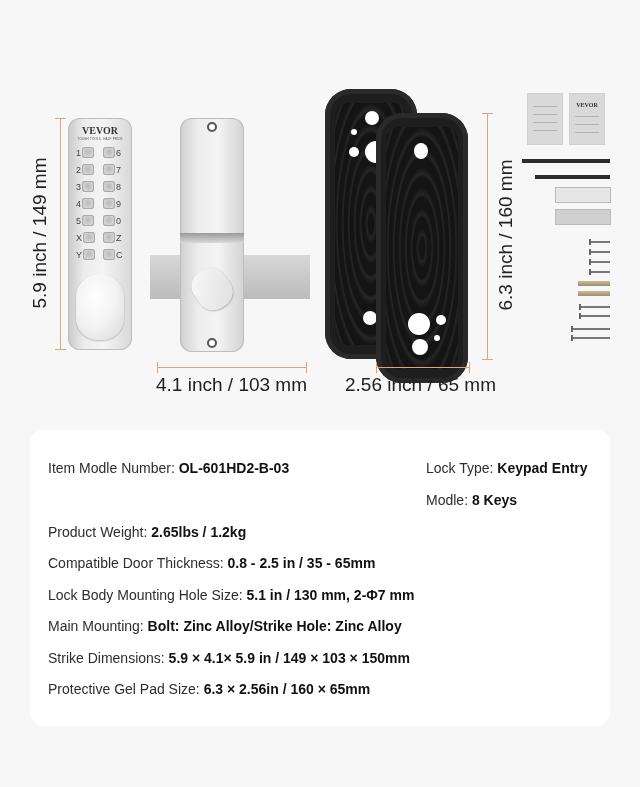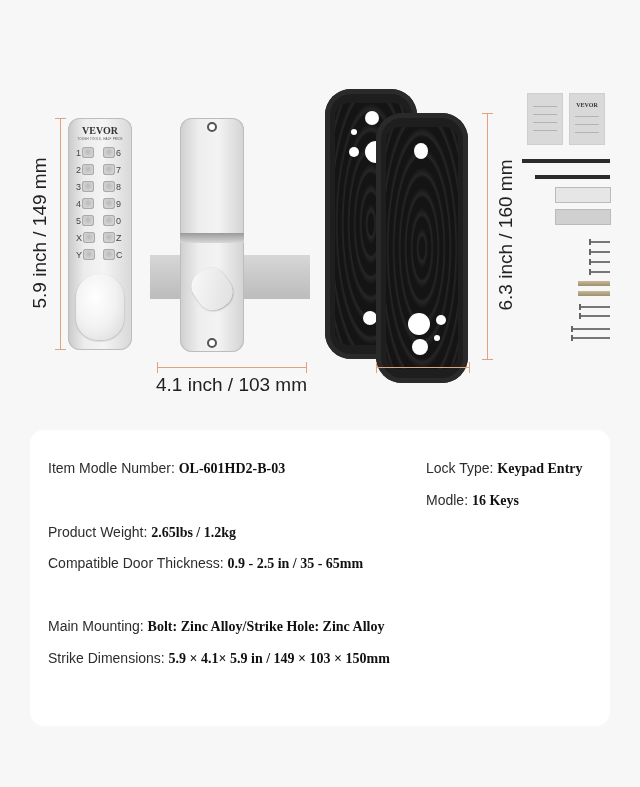--- a/index.html
+++ b/index.html
@@ -114,21 +114,21 @@
   .anchor { position: absolute; height: 5px; background: linear-gradient(180deg, #c9bb99, #9d8e6d); }
 
   
   .card {
     position: absolute; left: 30px; top: 430px; width: 580px; height: 296px;
     background: #ffffff; border-radius: 14px;
   }
   .spec-row {
     position: absolute; font-size: 14px; color: #2d2d2d; white-space: nowrap;
   }
-  .spec-row .val { font-weight: bold; color: #111; font-family: Liberation Serif, serif; }
+  .spec-row .val { font-weight: bold; color: #111; }
 </style>
 </head>
 <body>
 
 <div class="stage">
 
   <div class="dim-v" style="left:60px; top:118px; height:232px;"></div>
   <div class="dim-label vert" style="left:-40px; top:222px; width:160px; text-align:center;">5.9 inch / 149 mm</div>
 
   <div class="keypad">
@@ -220,20 +220,21 @@
     <div class="h" style="left:32px; top:200px; width:22px; height:22px;"></div>
     <div class="h" style="left:60px; top:202px; width:10px; height:10px;"></div>
     <div class="h" style="left:58px; top:222px; width:6px; height:6px;"></div>
     <div class="h" style="left:36px; top:226px; width:16px; height:16px;"></div>
   </div>
 
   <div class="dim-v" style="left:487px; top:113px; height:247px;"></div>
   <div class="dim-label vert" style="left:426px; top:224px; width:160px; text-align:center;">6.3 inch / 160 mm</div>
 
   <div class="dim-h" style="left:376px; top:367px; width:94px;"></div>
+  <div class="dim-label" style="left:345px; top:374px;">2.56 inch / 65 mm</div>
 
   <div class="acc" style="left:520px; top:90px; width:100px; height:260px;">
     <div class="sheet" style="left:8px; top:4px;">
       <div class="ln" style="top:12px;"></div>
         <div class="ln" style="top:20px;"></div>
       <div class="ln" style="top:28px;"></div>
         <div class="ln" style="top:36px;"></div>
     </div>
     <div class="sheet" style="left:50px; top:4px;">
       <div class="t">VEVOR</div>
@@ -259,28 +260,34 @@
 </div>
 
 <div class="card">
   <div class="spec-row" style="left:18px; top:30px;">
     <span>Item Modle Number: </span><span class="val">OL-601HD2-B-03</span>
   </div>
   <div class="spec-row" style="left:18px; top:94px;">
     <span>Product Weight: </span><span class="val">2.65lbs / 1.2kg</span>
   </div>
   <div class="spec-row" style="left:18px; top:125px;">
-    <span>Compatible Door Thickness: </span><span class="val">0.9 - 2.5 in / 35 - 65mm</span>
+    <span>Compatible Door Thickness: </span><span class="val">0.8 - 2.5 in / 35 - 65mm</span>
+  </div>
+  <div class="spec-row" style="left:18px; top:157px;">
+    <span>Lock Body Mounting Hole Size: </span><span class="val">5.1 in / 130 mm, 2-Φ7 mm</span>
   </div>
   <div class="spec-row" style="left:18px; top:188px;">
     <span>Main Mounting: </span><span class="val">Bolt: Zinc Alloy/Strike Hole: Zinc Alloy</span>
   </div>
   <div class="spec-row" style="left:18px; top:220px;">
     <span>Strike Dimensions: </span><span class="val">5.9 × 4.1× 5.9 in / 149 × 103 × 150mm</span>
   </div>
+  <div class="spec-row" style="left:18px; top:251px;">
+    <span>Protective Gel Pad Size: </span><span class="val">6.3 × 2.56in / 160 × 65mm</span>
+  </div>
 
   <div class="spec-row" style="left:396px; top:30px;">
     <span>Lock Type: </span><span class="val">Keypad Entry</span>
   </div>
   <div class="spec-row" style="left:396px; top:62px;">
-    <span>Modle: </span><span class="val">16 Keys</span>
+    <span>Modle: </span><span class="val">8 Keys</span>
   </div>
 </div>
 
 </body></html>

